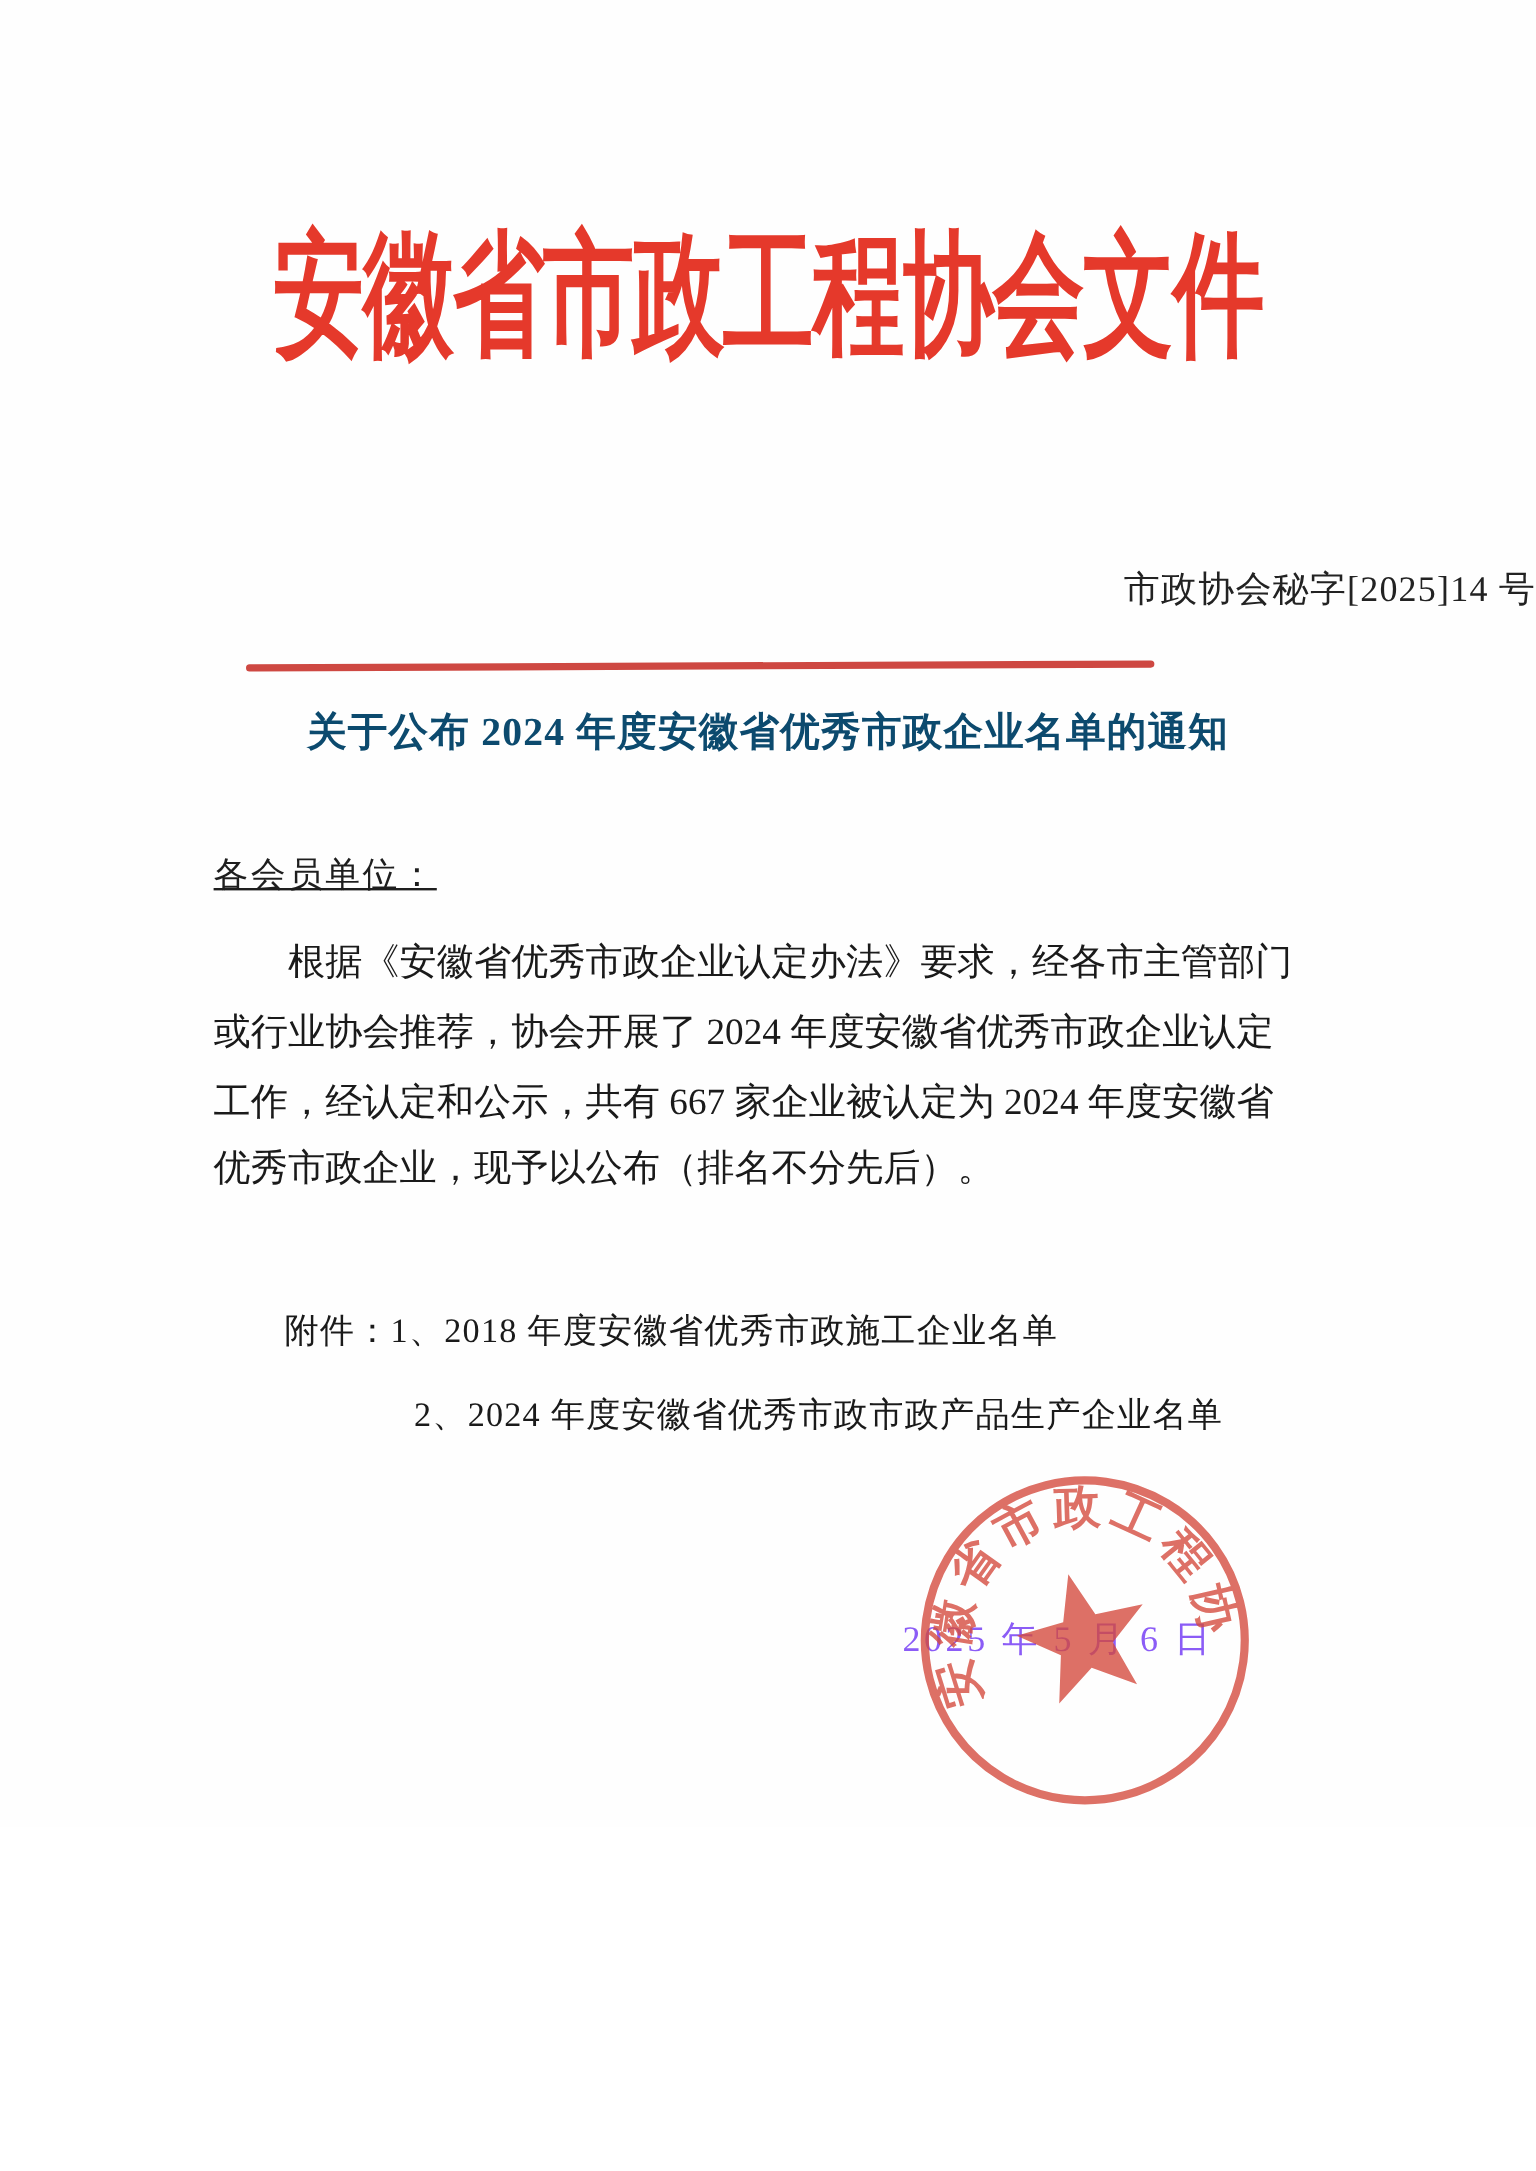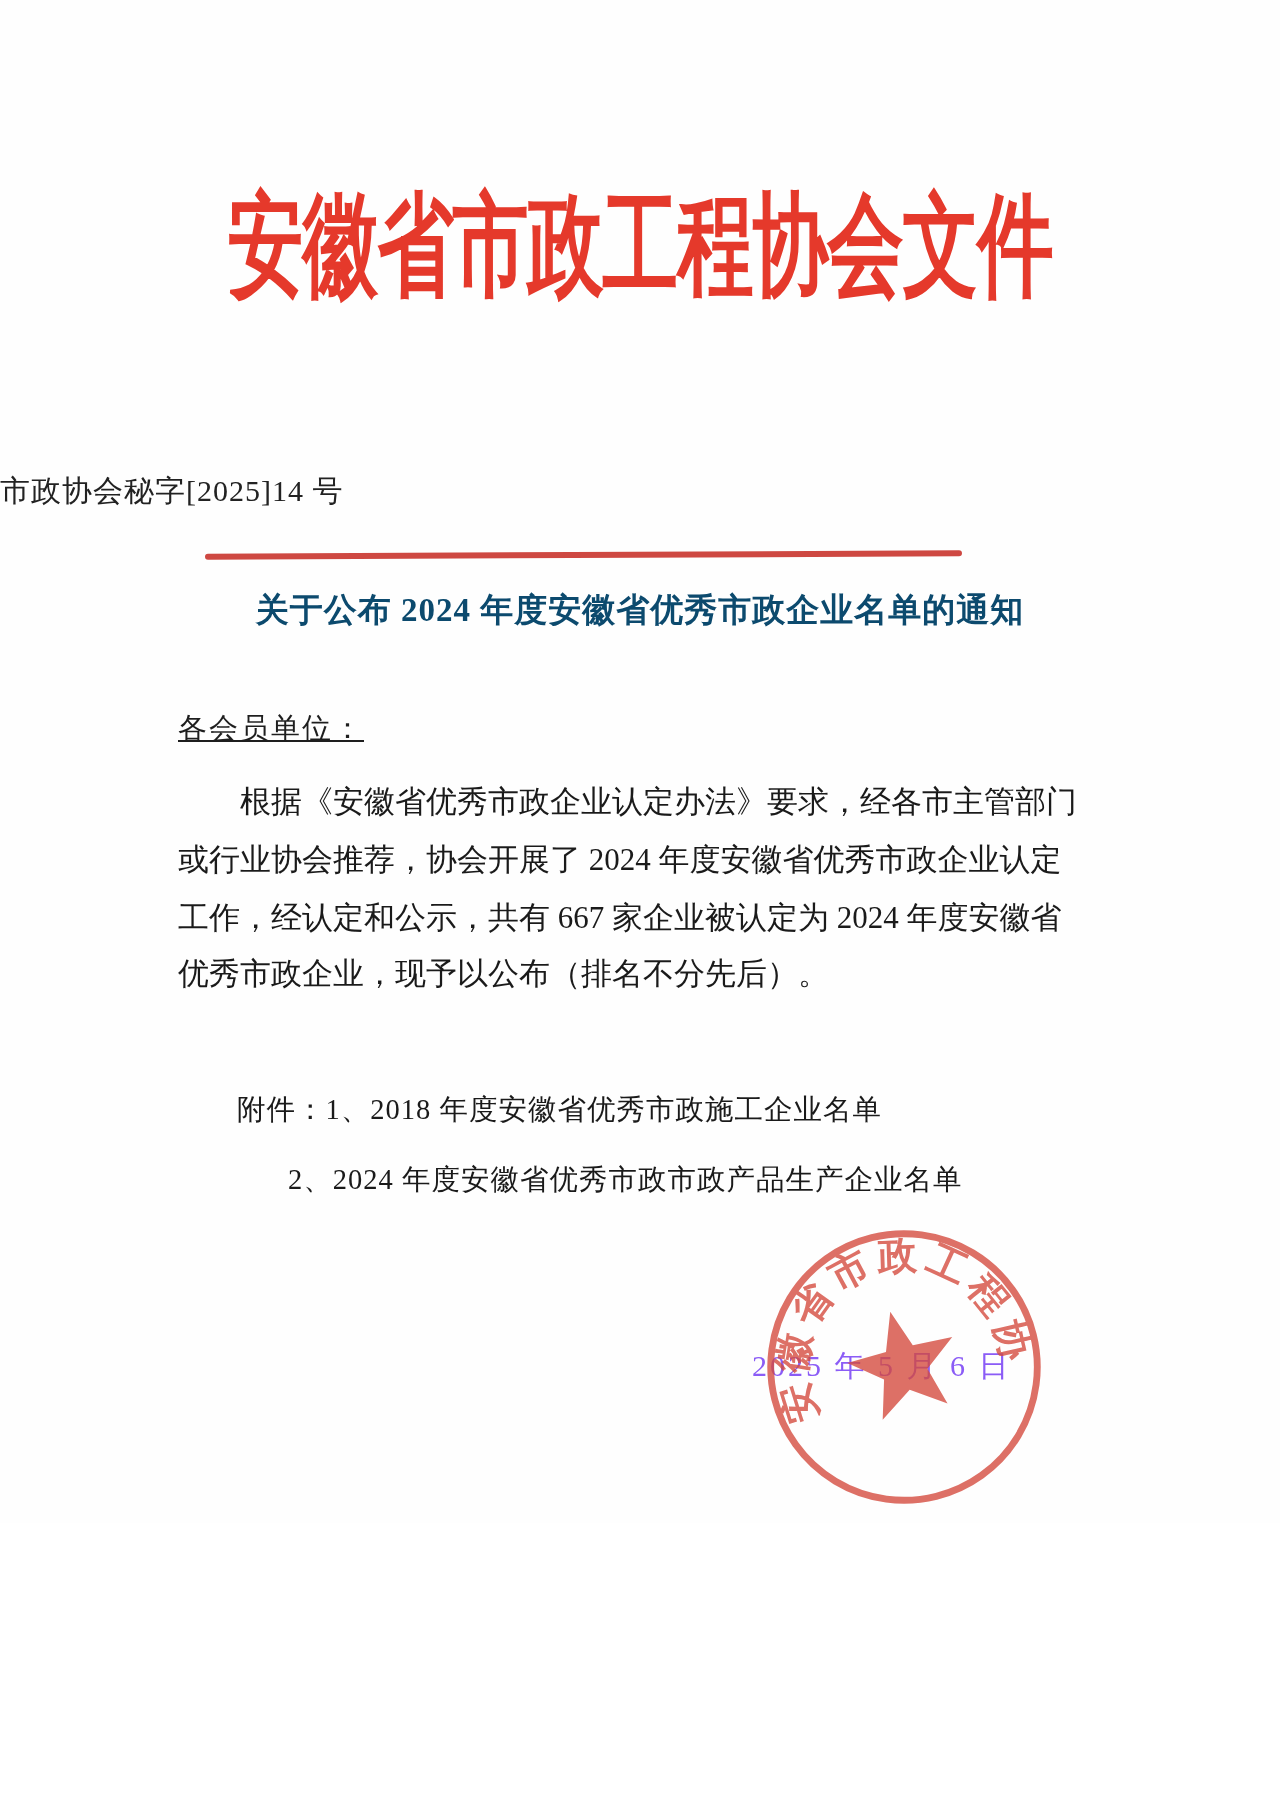--- a/index.html
+++ b/index.html
@@ -26,21 +26,21 @@
     font-size: 76px;
     font-weight: bold;
     color: var(--header-red);
     letter-spacing: -1px;
     transform: scaleY(1.48);
     transform-origin: center top;
     white-space: nowrap;
   }
   .doc-number {
     margin-top: 196px;
-    text-align: left;
+    text-align: right;
     font-size: 30px;
     letter-spacing: 1px;
     color: #222;
   }
   .red-rule {
     margin-top: 40px;
     margin-left: 205px;
     width: 757px;
     height: 6px;
     background: var(--rule-red);
@@ -76,21 +76,21 @@
   .body-line.last { text-align-last: left; white-space: normal; font-family: Liberation Mono, monospace; }
   .attachments {
     margin-top: 70px;
     margin-left: 178px;
     padding-left: 59px;
     font-size: 28.5px;
     line-height: 70px;
     color: #1a1a1a;
     letter-spacing: 1px;
   }
-  .att-line2 { margin-left: 51px; }
+  .att-line2 { margin-left: 108px; }
   .date-line {
     position: absolute;
     left: 752px;
     top: 1346px;
     font-size: 30px;
     letter-spacing: 3px;
     color: #8b5cf6;
     z-index: 1;
   }
   .seal {

